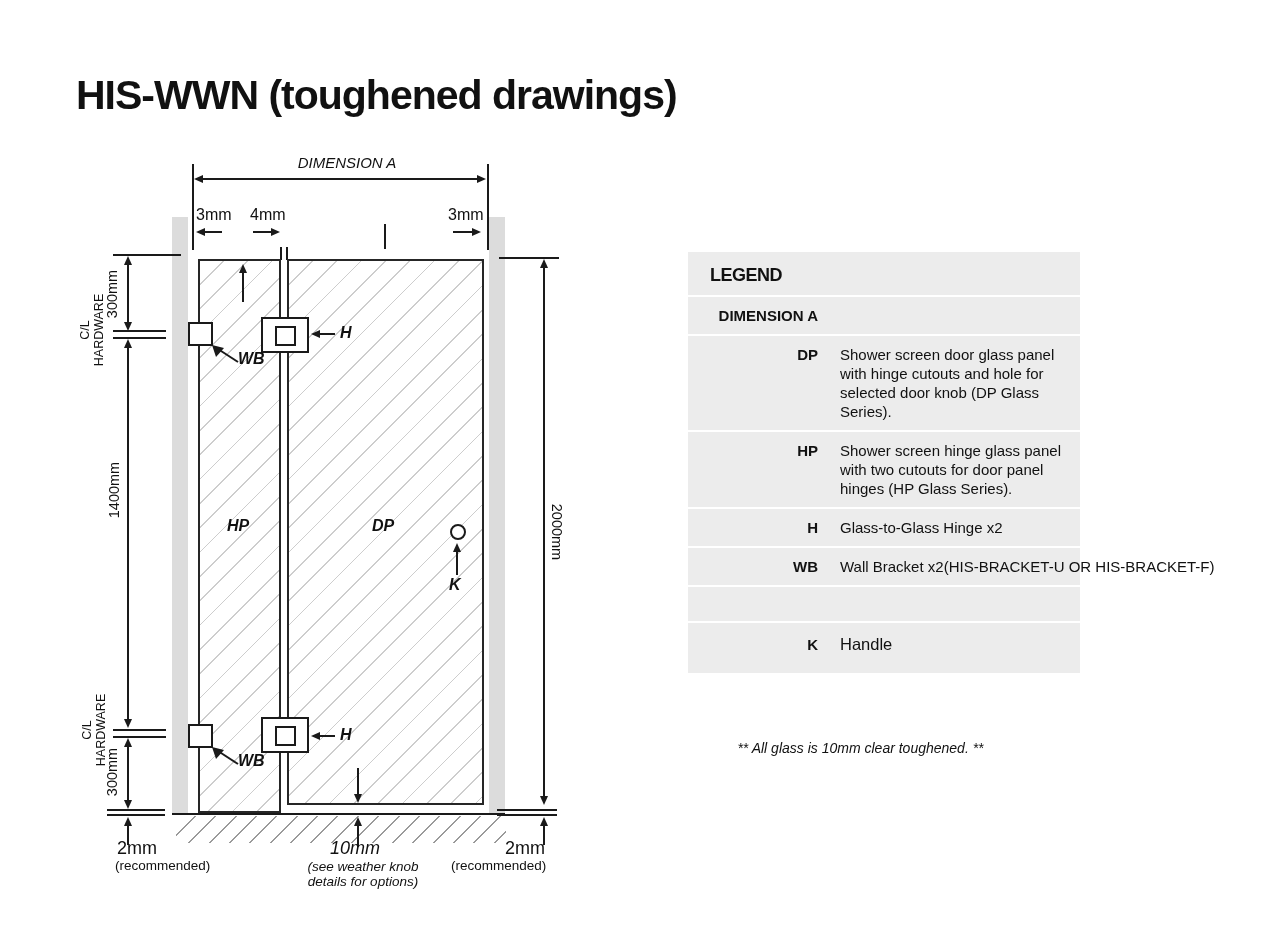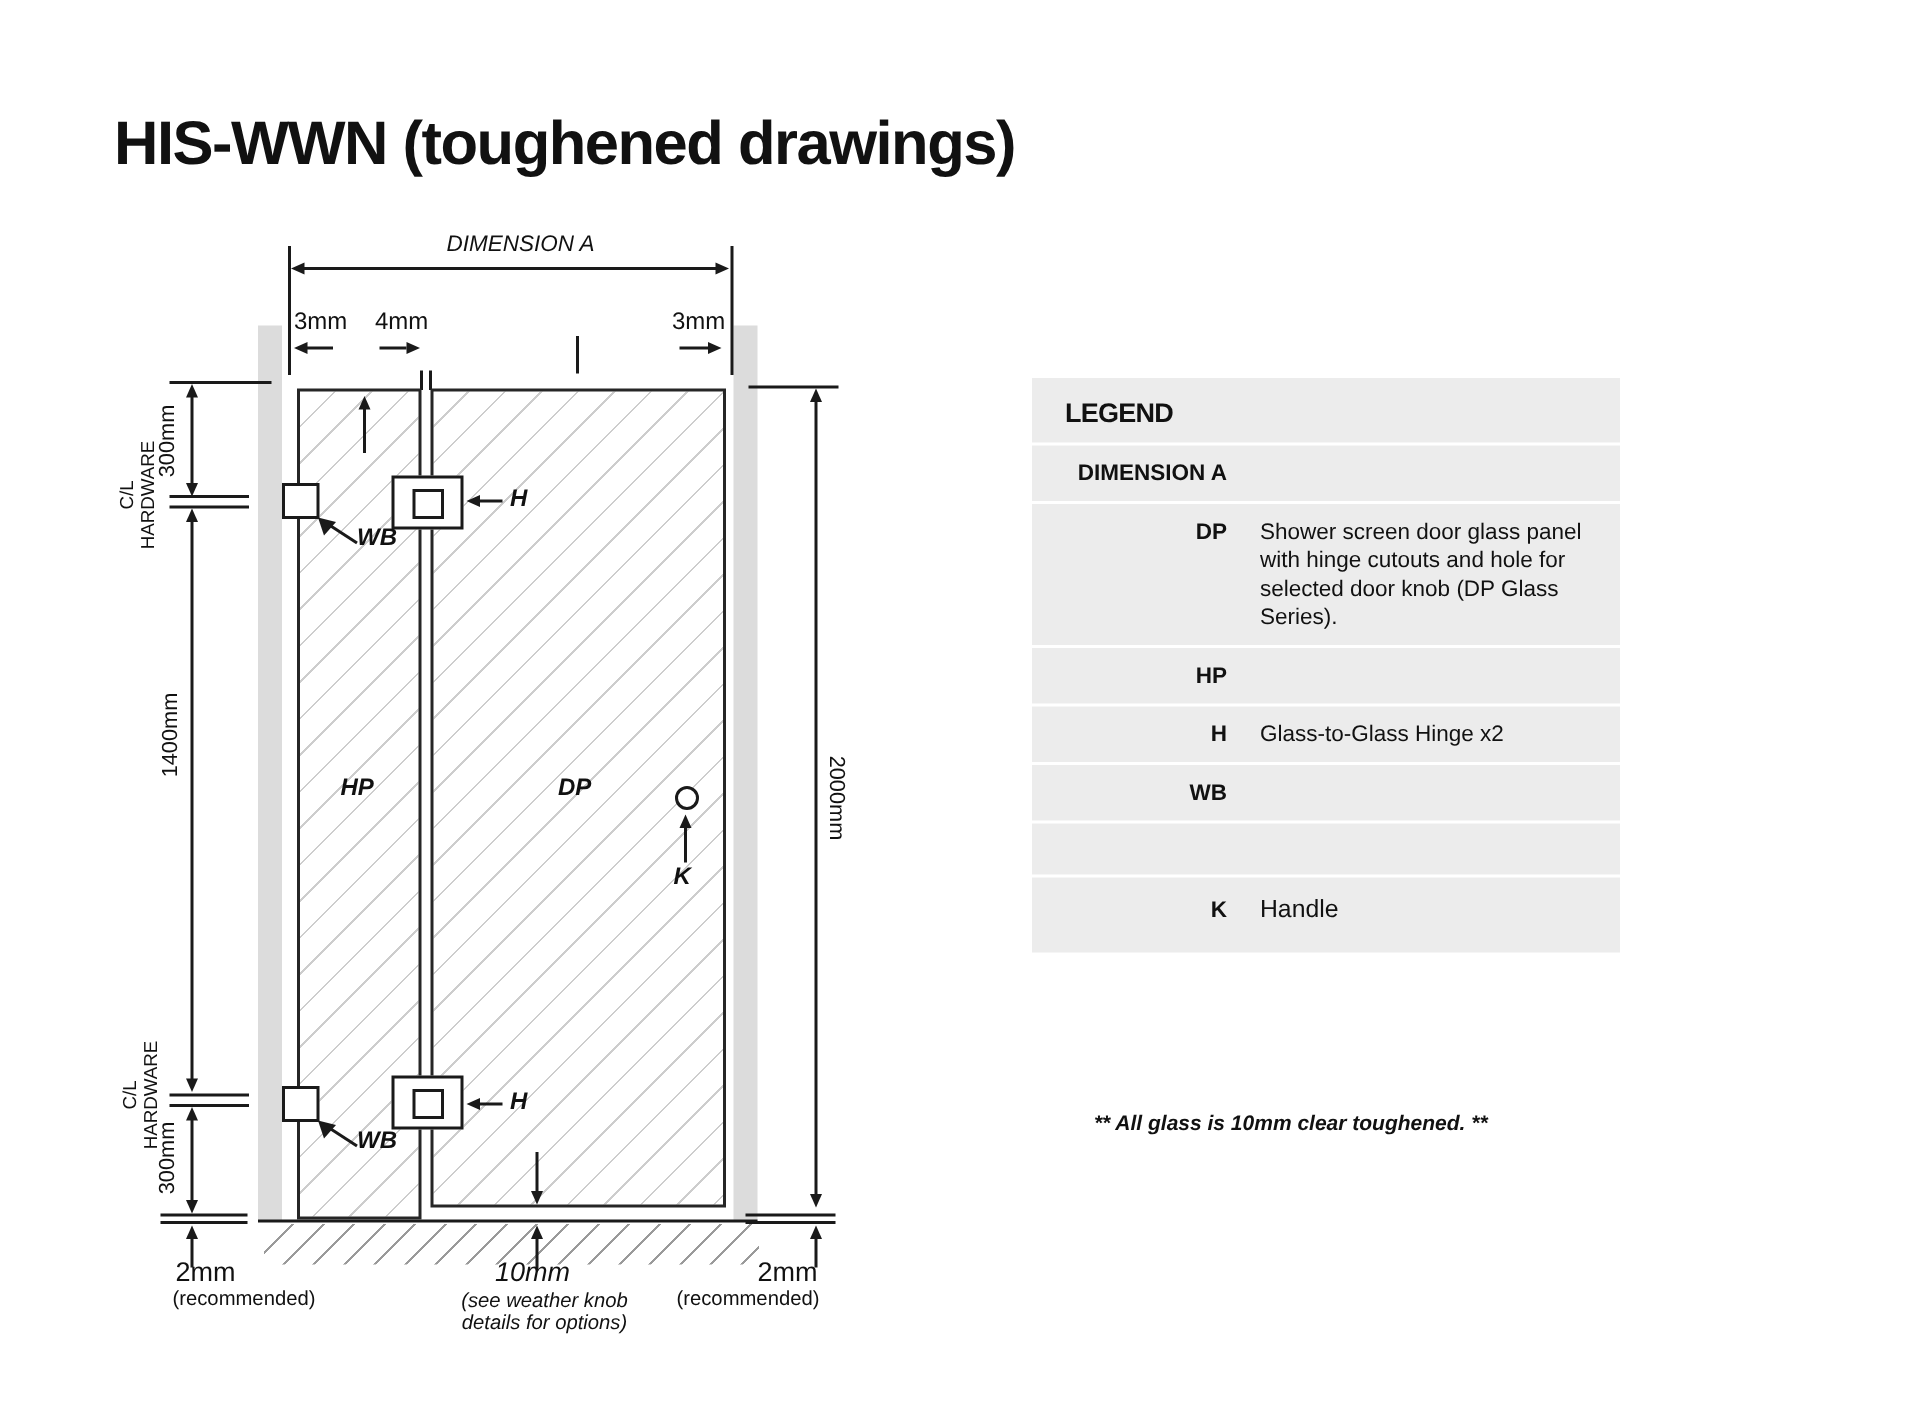--- a/index.html
+++ b/index.html
@@ -45,21 +45,21 @@
   #legend { position:absolute; left:688px; top:252px; width:392px; background:#ececec; padding-bottom:6px; }
   #legend .head { font-size:18px; font-weight:bold; padding:13px 0 9px 22px; letter-spacing:-0.5px; }
   .lrow { display:grid; grid-template-columns:130px 1fr; column-gap:22px;
           border-top:2px solid #fff; padding:9px 0; }
   .lrow .term { font-weight:bold; text-align:right; font-size:15px; line-height:19px; }
   .lrow .desc { font-size:15px; line-height:19px; padding-right:14px; }
   .lrow.nowrap .desc { white-space:nowrap; padding-right:0; }
   .lrow.spacer { min-height:36px; }
   .lrow.krow { min-height:46px; padding-top:12px; }
   #footnote { position:absolute; left:688px; top:740px; width:345px; text-align:center;
-              font-style:italic; font-size:14px; font-weight:bold; }
+              font-style:italic; font-size:14px; font-weight:normal; }
 </style>
 </head>
 <body>
 
 <h1 id="title">HIS-WWN (toughened drawings)</h1>
 
 <div class="abs" style="left:0;top:0;width:660px;height:944px;">
 
   <div class="wall" style="left:172px;top:217px;width:16px;height:597px;"></div>
   <div class="wall" style="left:489px;top:217px;width:16px;height:597px;"></div>
@@ -184,27 +184,29 @@
   <div class="head">LEGEND</div>
   <div class="lrow">
     <div class="term">DIMENSION A</div>
   </div>
   <div class="lrow">
     <div class="term">DP</div>
     <div class="desc">Shower screen door glass panel with hinge cutouts and hole for selected door knob (DP Glass Series).</div>
   </div>
   <div class="lrow">
     <div class="term">HP</div>
+    <div class="desc">Shower screen hinge glass panel with two cutouts for door panel hinges (HP Glass Series).</div>
   </div>
   <div class="lrow">
     <div class="term">H</div>
     <div class="desc">Glass-to-Glass Hinge x2</div>
   </div>
   <div class="lrow nowrap">
     <div class="term">WB</div>
+    <div class="desc">Wall Bracket x2(HIS-BRACKET-U OR HIS-BRACKET-F)</div>
   </div>
   <div class="lrow spacer">
     <div class="term"></div>
     <div class="desc"></div>
   </div>
   <div class="lrow krow">
     <div class="term">K</div>
     <div class="desc" style="font-size:16.5px;">Handle</div>
   </div>
 </div>

